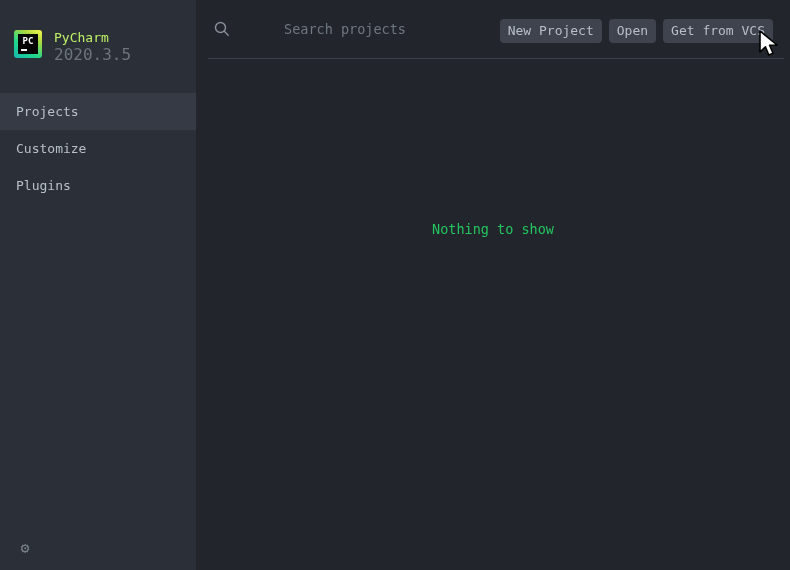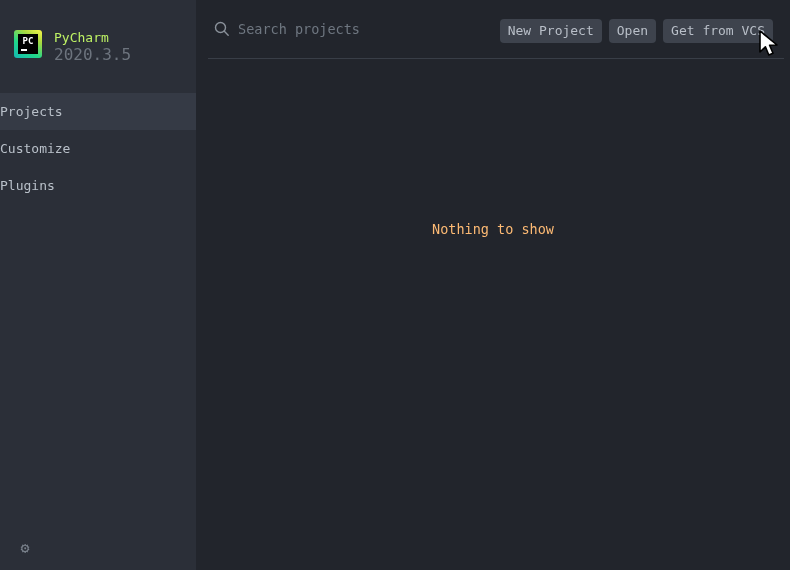--- a/index.html
+++ b/index.html
@@ -39,20 +39,21 @@
     position:absolute; left:3px; bottom:3px;
     width:6px; height:2px; background:#fff;
   }
   .app-titles { margin-left:12px; }
   .app-name { font-size:13px; color:#bef264; line-height:16px; }
   .app-version { font-size:16px; color:#6d747e; line-height:17px; }
 
   .nav { position:absolute; left:0; top:93px; width:196px; }
   .nav-item {
     height:37px; line-height:37px;
+    padding-left:16px;
     font-size:13px; color:#b9c0c9;
     cursor:default;
   }
   .nav-item.selected { background:#353a45; }
 
   .gear {
     position:absolute; left:16px; top:539px;
     width:18px; height:18px;
     font-size:15px; line-height:18px;
     color:#7a828c; text-align:center;
@@ -61,21 +62,21 @@
 
   
   .topbar {
     position:absolute; left:196px; top:0; right:0; height:58px;
     background:#22252c;
   }
   .topbar-divider {
     position:absolute; left:208px; right:6px; top:58px; height:1px;
     background:#393e47;
   }
-  .search-wrap { position:absolute; left:214px; top:21px; display:flex; align-items:center; }
+  .search-wrap { position:absolute; left:214px; top:21px; display:flex; align-items:center;gap:46px; }
   .search-icon { width:16px; height:16px; display:block; }
   .search-input {
     margin-left:8px;
     width:200px;
     background:transparent; border:none; outline:none;
     font-family:"DejaVu Sans Mono", monospace;
     font-size:13.5px; color:#bcc2ca;
   }
   .search-input::placeholder { color:#6f7781; opacity:1; }
 
@@ -92,21 +93,21 @@
     font-size:13px; color:#b9bfc8;
     line-height:24px;
     cursor:default;
     white-space:nowrap;
   }
 
   
   .empty-message {
     position:absolute; left:196px; right:0; top:221px;
     text-align:center;
-    font-size:13.5px; color:#fdba74;
+    font-size:13.5px; color:#22c55e;
   }
 
   
   .cursor { position:absolute; left:756px; top:30px; width:24px; height:28px; }
 </style>
 </head>
 <body>
 
 <div class="root">
 

